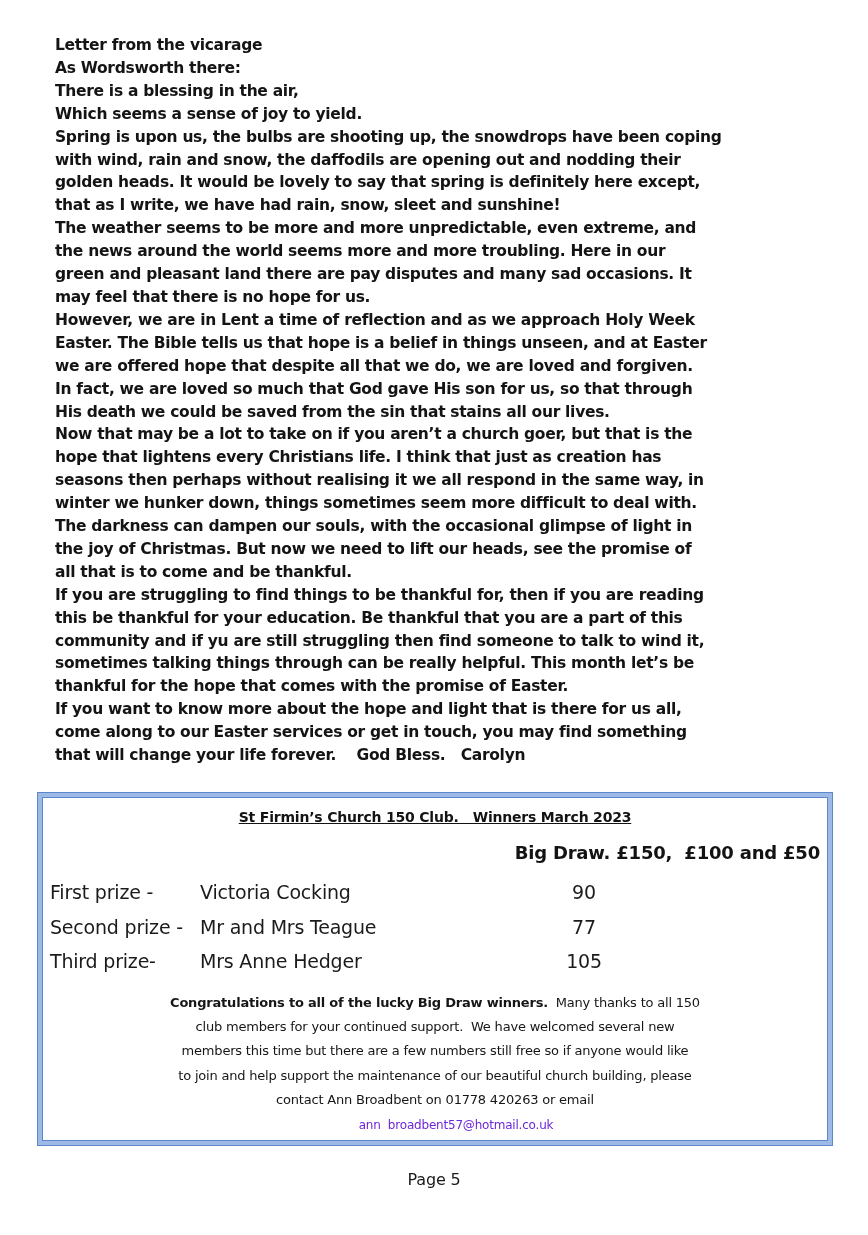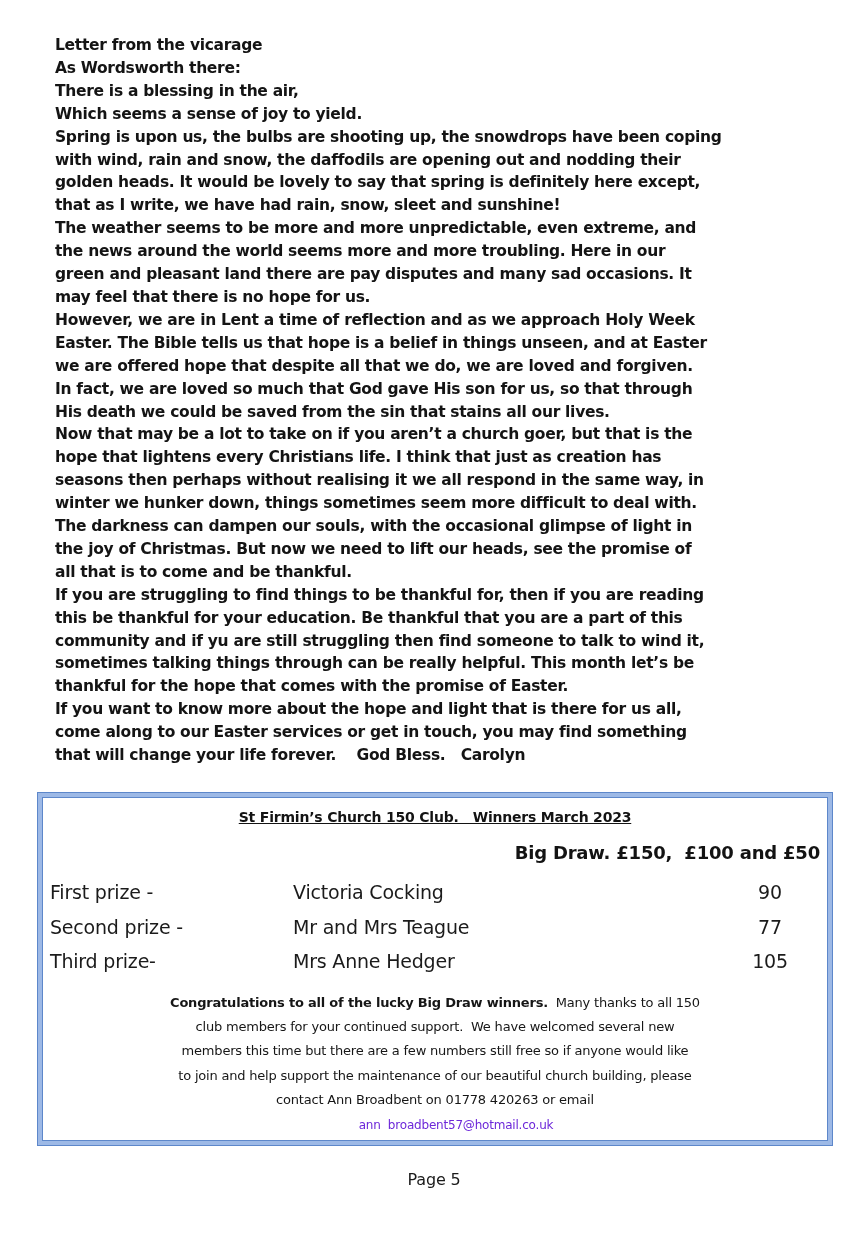--- a/index.html
+++ b/index.html
@@ -61,21 +61,20 @@
     color: #131313;
   }
   .prizes { margin-top: 18px; }
   .prize-row {
     display: flex;
     align-items: baseline;
     height: 34.5px;
     font-size: 19px;
     letter-spacing: -0.2px;
     color: #1b1b1b;
-    justify-content: space-between;
   }
   .prize-label { width: 150px; white-space: pre; }
   .prize-name  { width: 334px; white-space: pre; }
   .prize-number { width: 100px; text-align: center; white-space: pre; }
   .congrats {
     margin-top: 6px;
     text-align: center;
   }
   .congrats-line {
     font-size: 13px;

